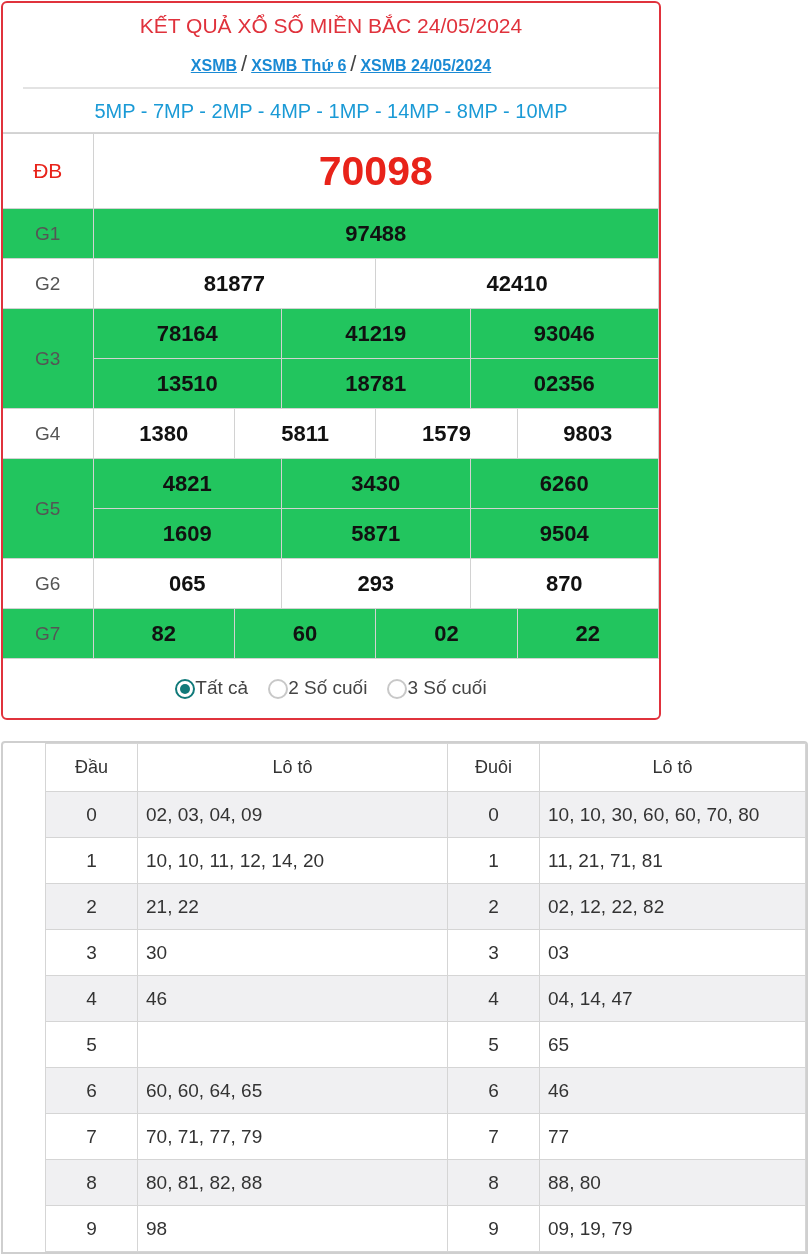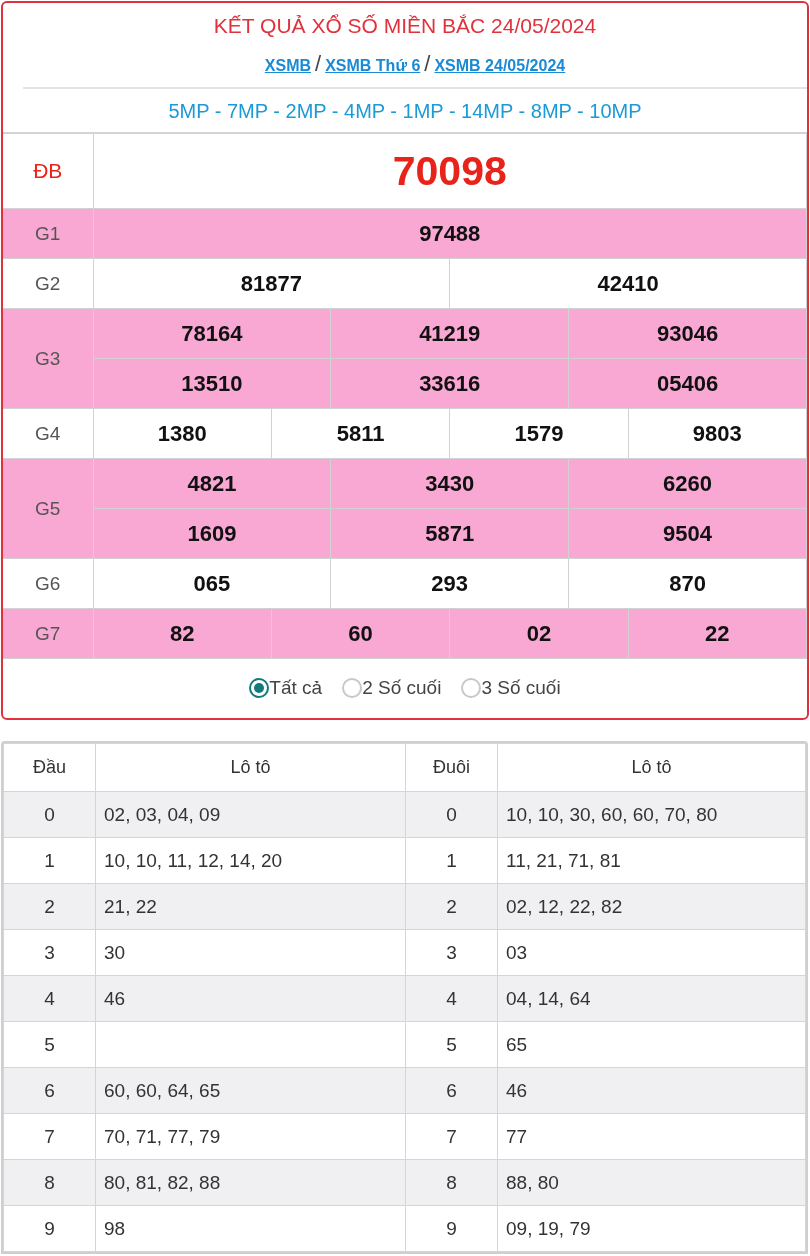--- a/index.html
+++ b/index.html
@@ -1,34 +1,34 @@
 <!DOCTYPE html>
 <html><head>
 <meta charset="utf-8">
 <style>
   * { box-sizing: border-box; margin: 0; padding: 0; }
   body { width: 810px; height: 1256px; background: #fff; font-family: "Liberation Sans", sans-serif; color: #222; overflow: hidden; }
-  .card { position: absolute; left: 1px; top: 1px; width: 808px; height: 719px; border: 2px solid #e0323c; border-radius: 6px; background: #fff; overflow: hidden; }
+  .card { position: absolute; left: 1px; top: 1px; width: 660px; height: 719px; border: 2px solid #e0323c; border-radius: 6px; background: #fff; overflow: hidden; }
   .title { height: 46px; line-height: 46px; text-align: center; color: #e0323c; font-size: 21px; }
   .crumbs { height: 40px; line-height: 30px; text-align: center; font-size: 16px; font-weight: bold; border-bottom: 2px solid #e3e3e3; margin-left: 20px; }
   .crumbs a { color: #1a8ad4; text-decoration: underline; }
   .crumbs .sep { color: #444; font-weight: normal; font-size: 22px; margin: 0 4px; }
   .codes { height: 44px; line-height: 44px; text-align: center; color: #1a9ad6; font-size: 20px; border-bottom: 1px solid #d5d5d5; }
   table.res { width: 100%; border-collapse: collapse; table-layout: fixed; }
   table.res td { border: 1px solid #d2d2d2; text-align: center; font-weight: bold; font-size: 22px; color: #111; height: 50px; }
   table.res td.lbl { width: 90px; font-weight: normal; font-size: 19px; color: #555; border-left: none; }
-  table.res tr.gray td { background: #f9a8d4; }
+  table.res tr.gray td { background: #22c55e; }
   table.res td.db { color: #e8231a; font-size: 41px; height: 75px; }
   table.res td.lbl.dbl { color: #e8231a; font-size: 21px; }
   .radios { height: 58px; display: flex; justify-content: center; align-items: center; gap: 20px; font-size: 19px; color: #444; }
-  .radio { display: flex; align-items: center; cursor: pointer; }
+  .radio { display: flex; align-items: flex-end; cursor: pointer; }
   .dot { width: 20px; height: 20px; border-radius: 50%; border: 2px solid #c8c8c8; background: #fff; position: relative; }
   .dot.on { border-color: #117a7a; }
   .dot.on::after { content: ""; position: absolute; left: 3px; top: 3px; width: 10px; height: 10px; border-radius: 50%; background: #117a7a; }
-  .loto { position: absolute; left: 1px; top: 741px; width: 807px; border: 2px solid #cfcfcf; border-top-left-radius: 4px; border-top-right-radius: 4px; }
+  .loto { position: absolute; left: 1px; top: 741px; width: 807px; border: 2px solid #cfcfcf; border-top-left-radius: 4px; border-top-right-radius: 4px; padding-left: 42px; }
   table.lt { width: 100%; border-collapse: collapse; table-layout: fixed; }
   table.lt th, table.lt td { border: 1px solid #d5d5d5; height: 46px; font-size: 19px; color: #333; }
   table.lt th { font-weight: normal; font-size: 18px; color: #333; height: 48px; }
   table.lt td.k { text-align: center; }
   table.lt td.v { text-align: left; padding-left: 8px; }
   table.lt tr.gray td { background: #f0f0f2; }
 </style>
 </head>
 <body>
 
@@ -70,22 +70,22 @@
       <td colspan="6">42410</td>
     </tr>
     <tr class="gray">
       <td class="lbl" rowspan="2">G3</td>
       <td colspan="4">78164</td>
       <td colspan="4">41219</td>
       <td colspan="4">93046</td>
     </tr>
     <tr class="gray">
       <td colspan="4">13510</td>
-      <td colspan="4">33616</td>
-      <td colspan="4">05406</td>
+      <td colspan="4">18781</td>
+      <td colspan="4">02356</td>
     </tr>
     <tr>
       <td class="lbl">G4</td>
       <td colspan="3">1380</td>
       <td colspan="3">5811</td>
       <td colspan="3">1579</td>
       <td colspan="3">9803</td>
     </tr>
     <tr class="gray">
       <td class="lbl" rowspan="2">G5</td>
@@ -168,21 +168,21 @@
         <tr>
           <td class="k">3</td>
           <td class="v">30</td>
           <td class="k">3</td>
           <td class="v">03</td>
         </tr>
         <tr class="gray">
           <td class="k">4</td>
           <td class="v">46</td>
           <td class="k">4</td>
-          <td class="v">04, 14, 64</td>
+          <td class="v">04, 14, 47</td>
         </tr>
         <tr>
           <td class="k">5</td>
           <td class="v"></td>
           <td class="k">5</td>
           <td class="v">65</td>
         </tr>
         <tr class="gray">
           <td class="k">6</td>
           <td class="v">60, 60, 64, 65</td>

